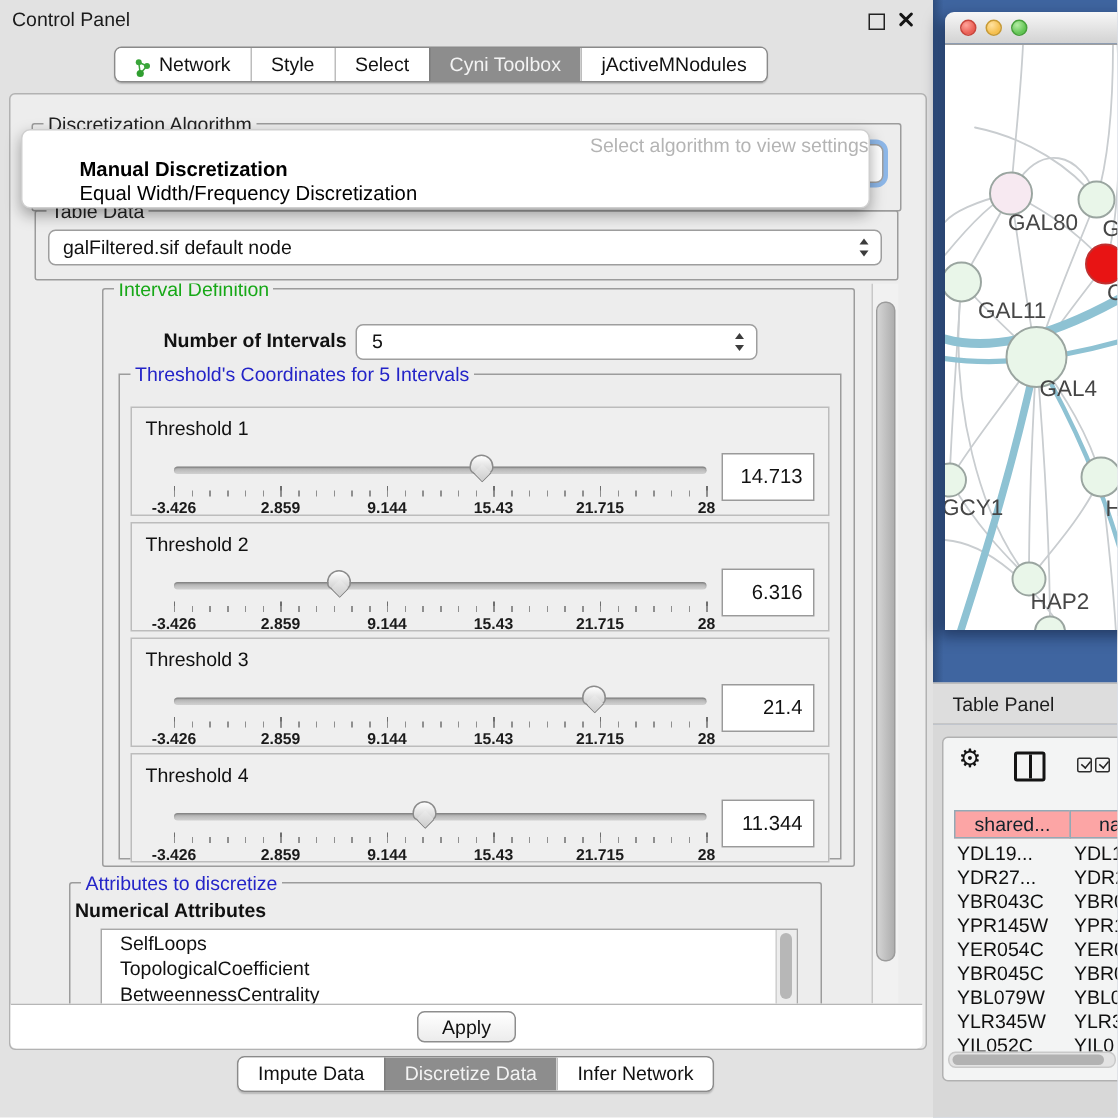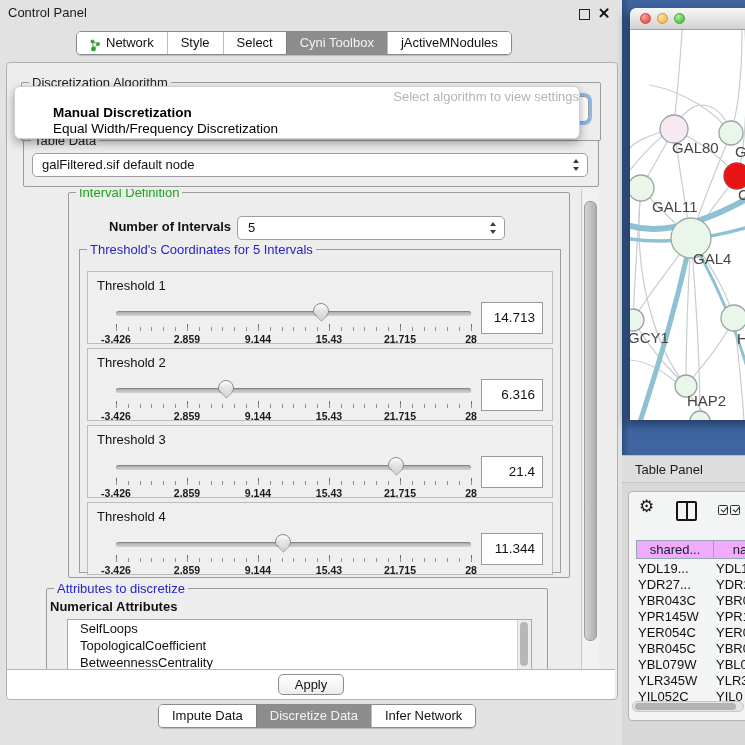--- a/index.html
+++ b/index.html
@@ -92,21 +92,21 @@
   .tp-title{position:absolute;left:13px;top:6px;font-size:13px;color:#1d1d1d;}
   .tp-region{position:absolute;left:622px;top:483px;width:123px;height:262px;background:#d8d8d8;}
   .tp-body{position:absolute;left:6px;top:8px;width:119px;height:228px;background:#f3f4f4;border:1px solid #b1b1b1;border-radius:4px 0 0 4px;}
   .gear{position:absolute;left:10px;top:4px;font-size:17px;color:#141414;font-family:"DejaVu Sans",sans-serif;}
   .split-icon{position:absolute;left:47px;top:9px;width:17px;height:16px;border:2px solid #141414;border-radius:2px;}
   .split-icon::after{content:'';position:absolute;left:50%;top:0;width:2px;height:100%;background:#141414;transform:translateX(-50%);}
   .cb{position:absolute;top:13px;width:10px;height:10px;border:1.5px solid #2c2c2c;border-radius:1.5px;box-sizing:border-box;}
   .cb::after{content:'';position:absolute;left:1.5px;top:1px;width:5px;height:3px;border-left:1.6px solid #222;border-bottom:1.6px solid #222;transform:rotate(-50deg);}
   .cb1{left:89px;} .cb2{left:101px;}
   .tp-table{position:absolute;left:0;top:48px;width:119px;height:161px;overflow:hidden;}
-  .th{position:absolute;top:0;height:19px;background:#f0abfc;border:1px solid #92a9b5;box-sizing:border-box;line-height:17px;text-align:center;font-size:13px;color:#13222a;}
+  .th{position:absolute;top:0;height:19px;background:#fca5a5;border:1px solid #92a9b5;box-sizing:border-box;line-height:17px;text-align:center;font-size:13px;color:#13222a;}
   .th1{left:7px;width:78px;}
   .th2{left:84px;width:72px;}
   .trow{position:absolute;left:0;height:16px;width:220px;}
   .tcell{position:absolute;line-height:16px;font-size:13px;color:#101010;white-space:nowrap;}
   .c1{left:9px;width:76px;overflow:hidden;}
   .c2{left:87px;width:130px;}
   .hsb{position:absolute;left:3px;top:209px;width:112px;height:11px;border-radius:5px;background:#e3e3e3;border:1px solid #c9c9c9;box-sizing:border-box;}
   .hsb-thumb{position:absolute;left:2px;top:1px;width:101px;height:7px;border-radius:4px;background:#b2b2b2;}
 </style>
 </head>

